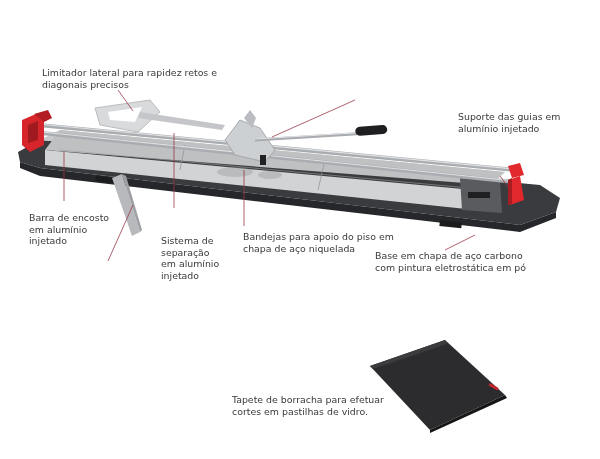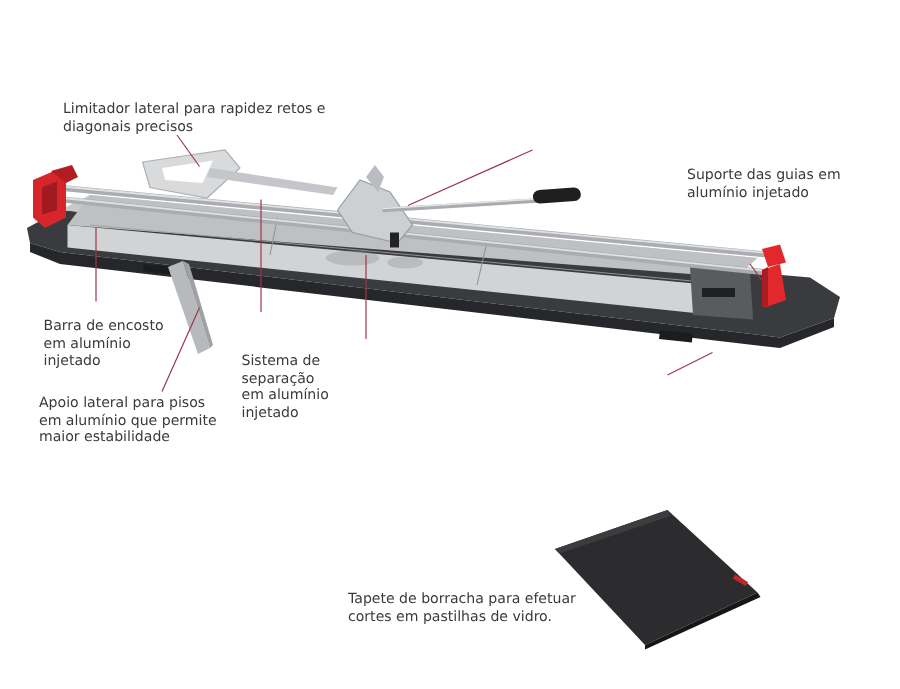--- a/index.html
+++ b/index.html
@@ -97,19 +97,20 @@
 diagonais precisos</div>
   <div class="label" style="left:458px; top:111px;">Suporte das guias em
 alumínio injetado</div>
   <div class="label" style="left:29px; top:212px;">Barra de encosto
 em alumínio
 injetado</div>
   <div class="label" style="left:161px; top:211px;margin-top:24px;">Sistema de
 separação
 em alumínio
 injetado</div>
-  <div class="label" style="left:26px; top:263px;">Apoio lateral para pisos
-em alumínio que permite
-maior estabilidade</div>
+  <div class="label" style="left:243px; top:231px;">Bandejas para apoio do piso em
+chapa de aço niquelada</div>
+  <div class="label" style="left:375px; top:250px;">Base em chapa de aço carbono
+com pintura eletrostática em pó</div>
   <div class="label right" style="left:232px; top:394px; width:158px;">Tapete de borracha para efetuar
 cortes em pastilhas de vidro.</div>
 
 </div>
 
 </body></html>

